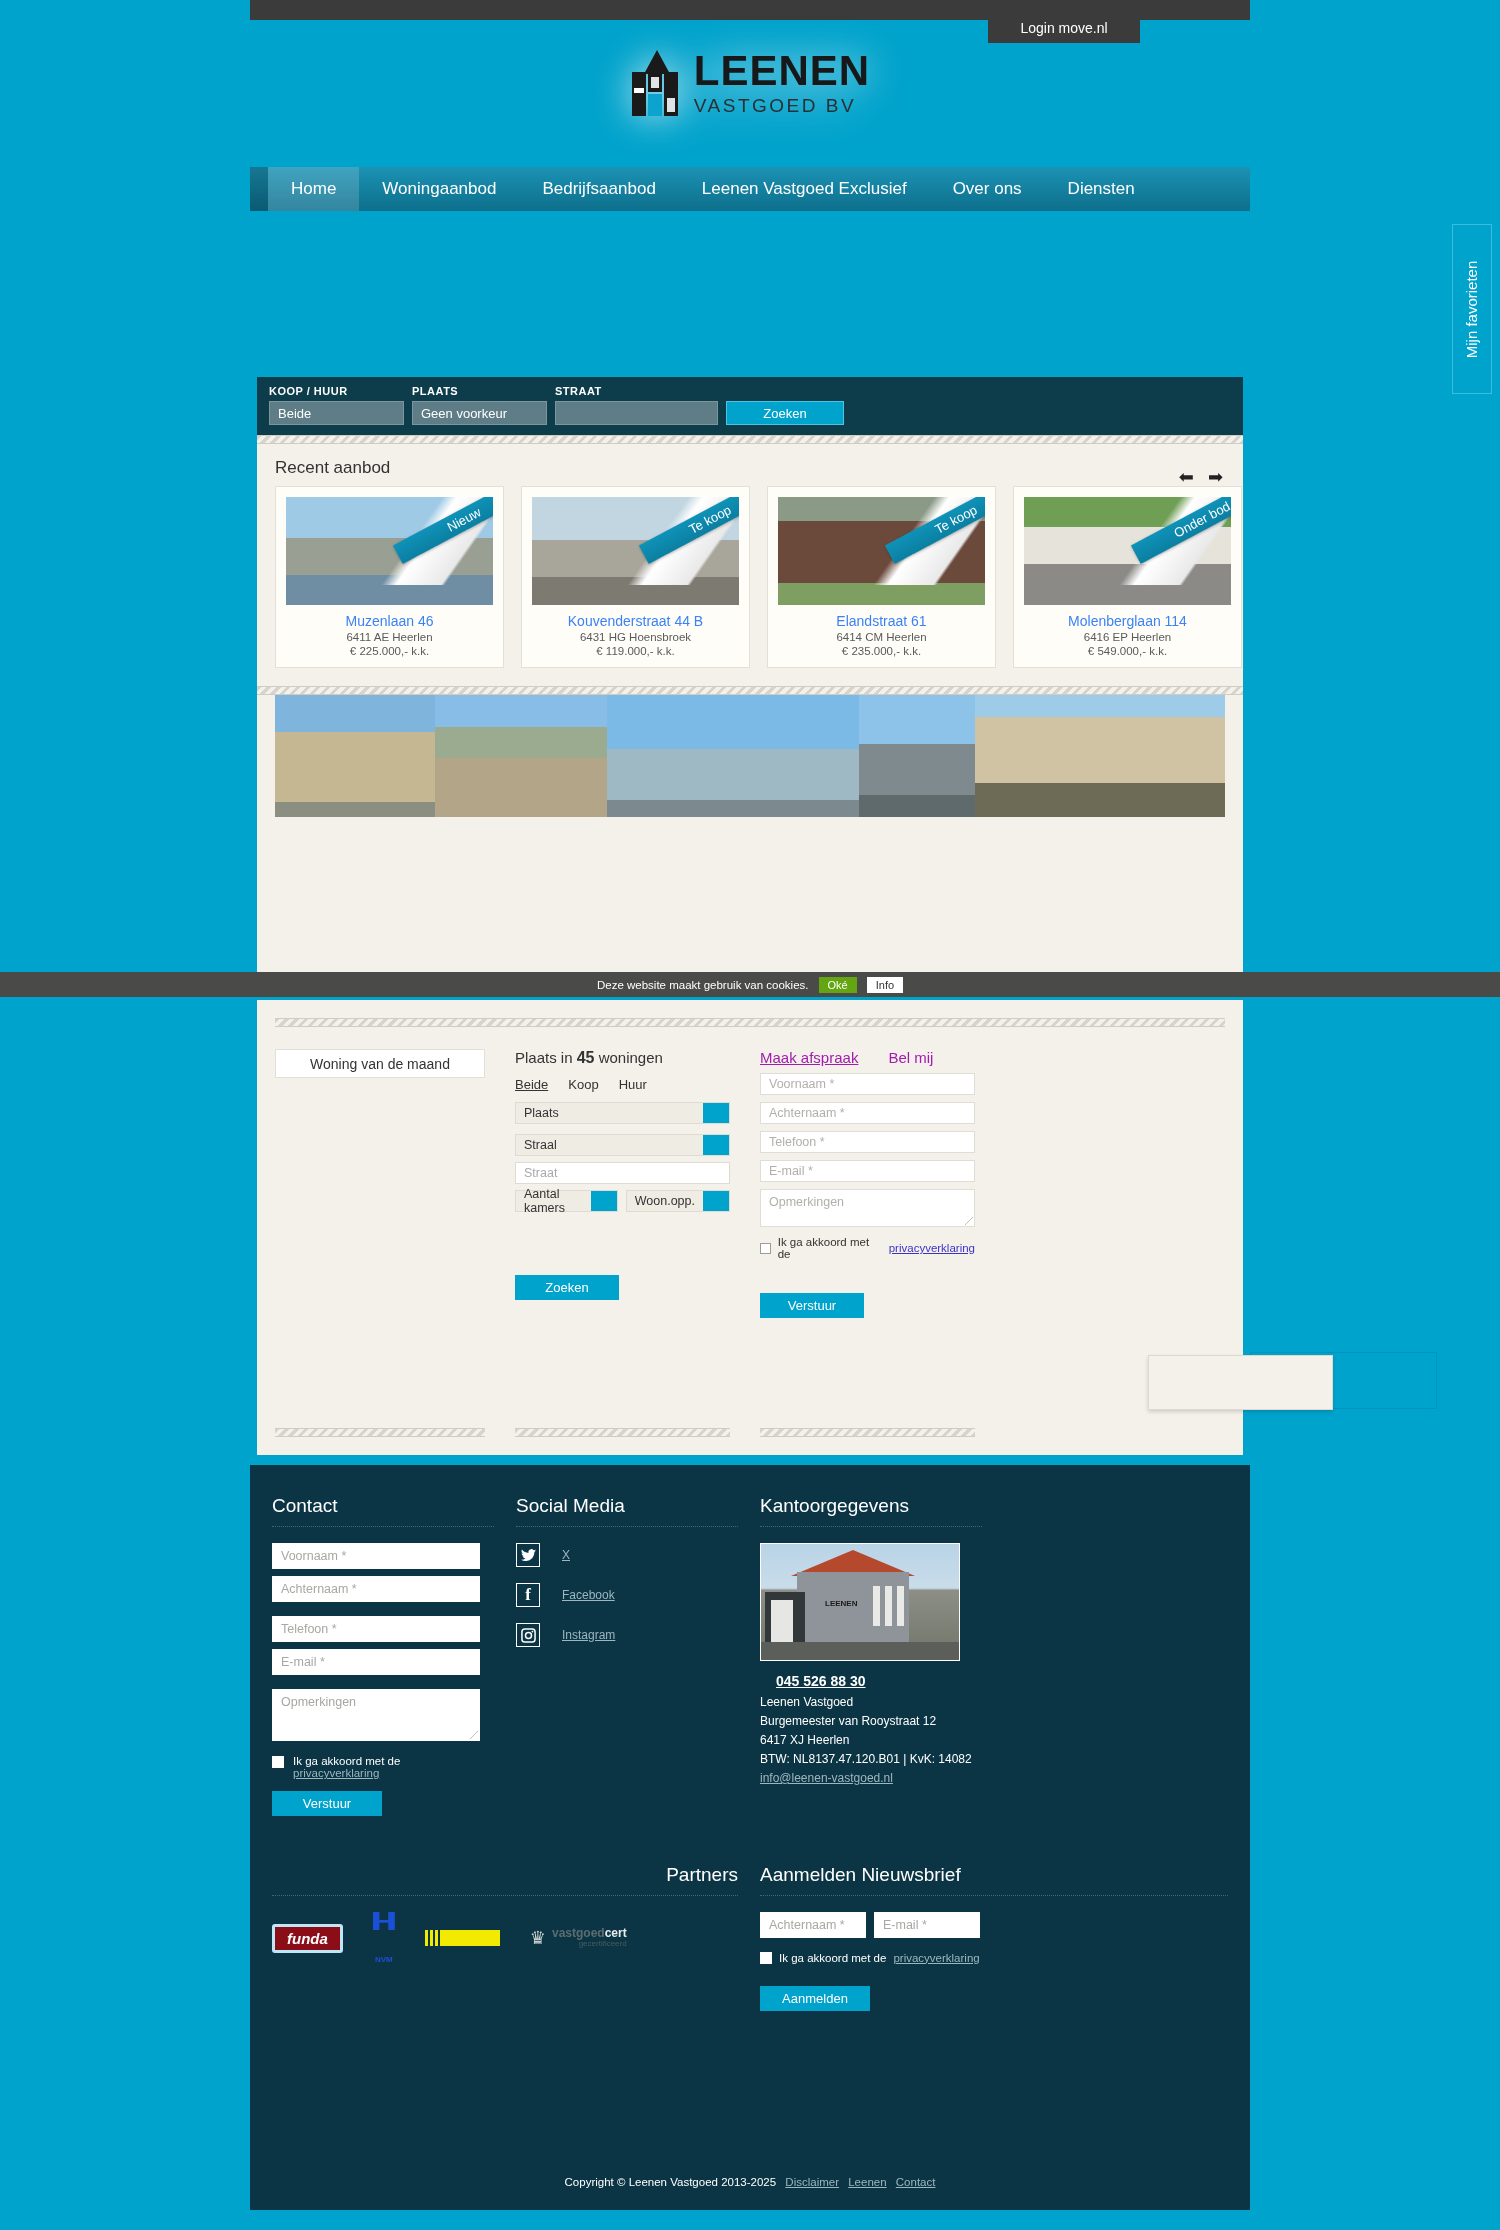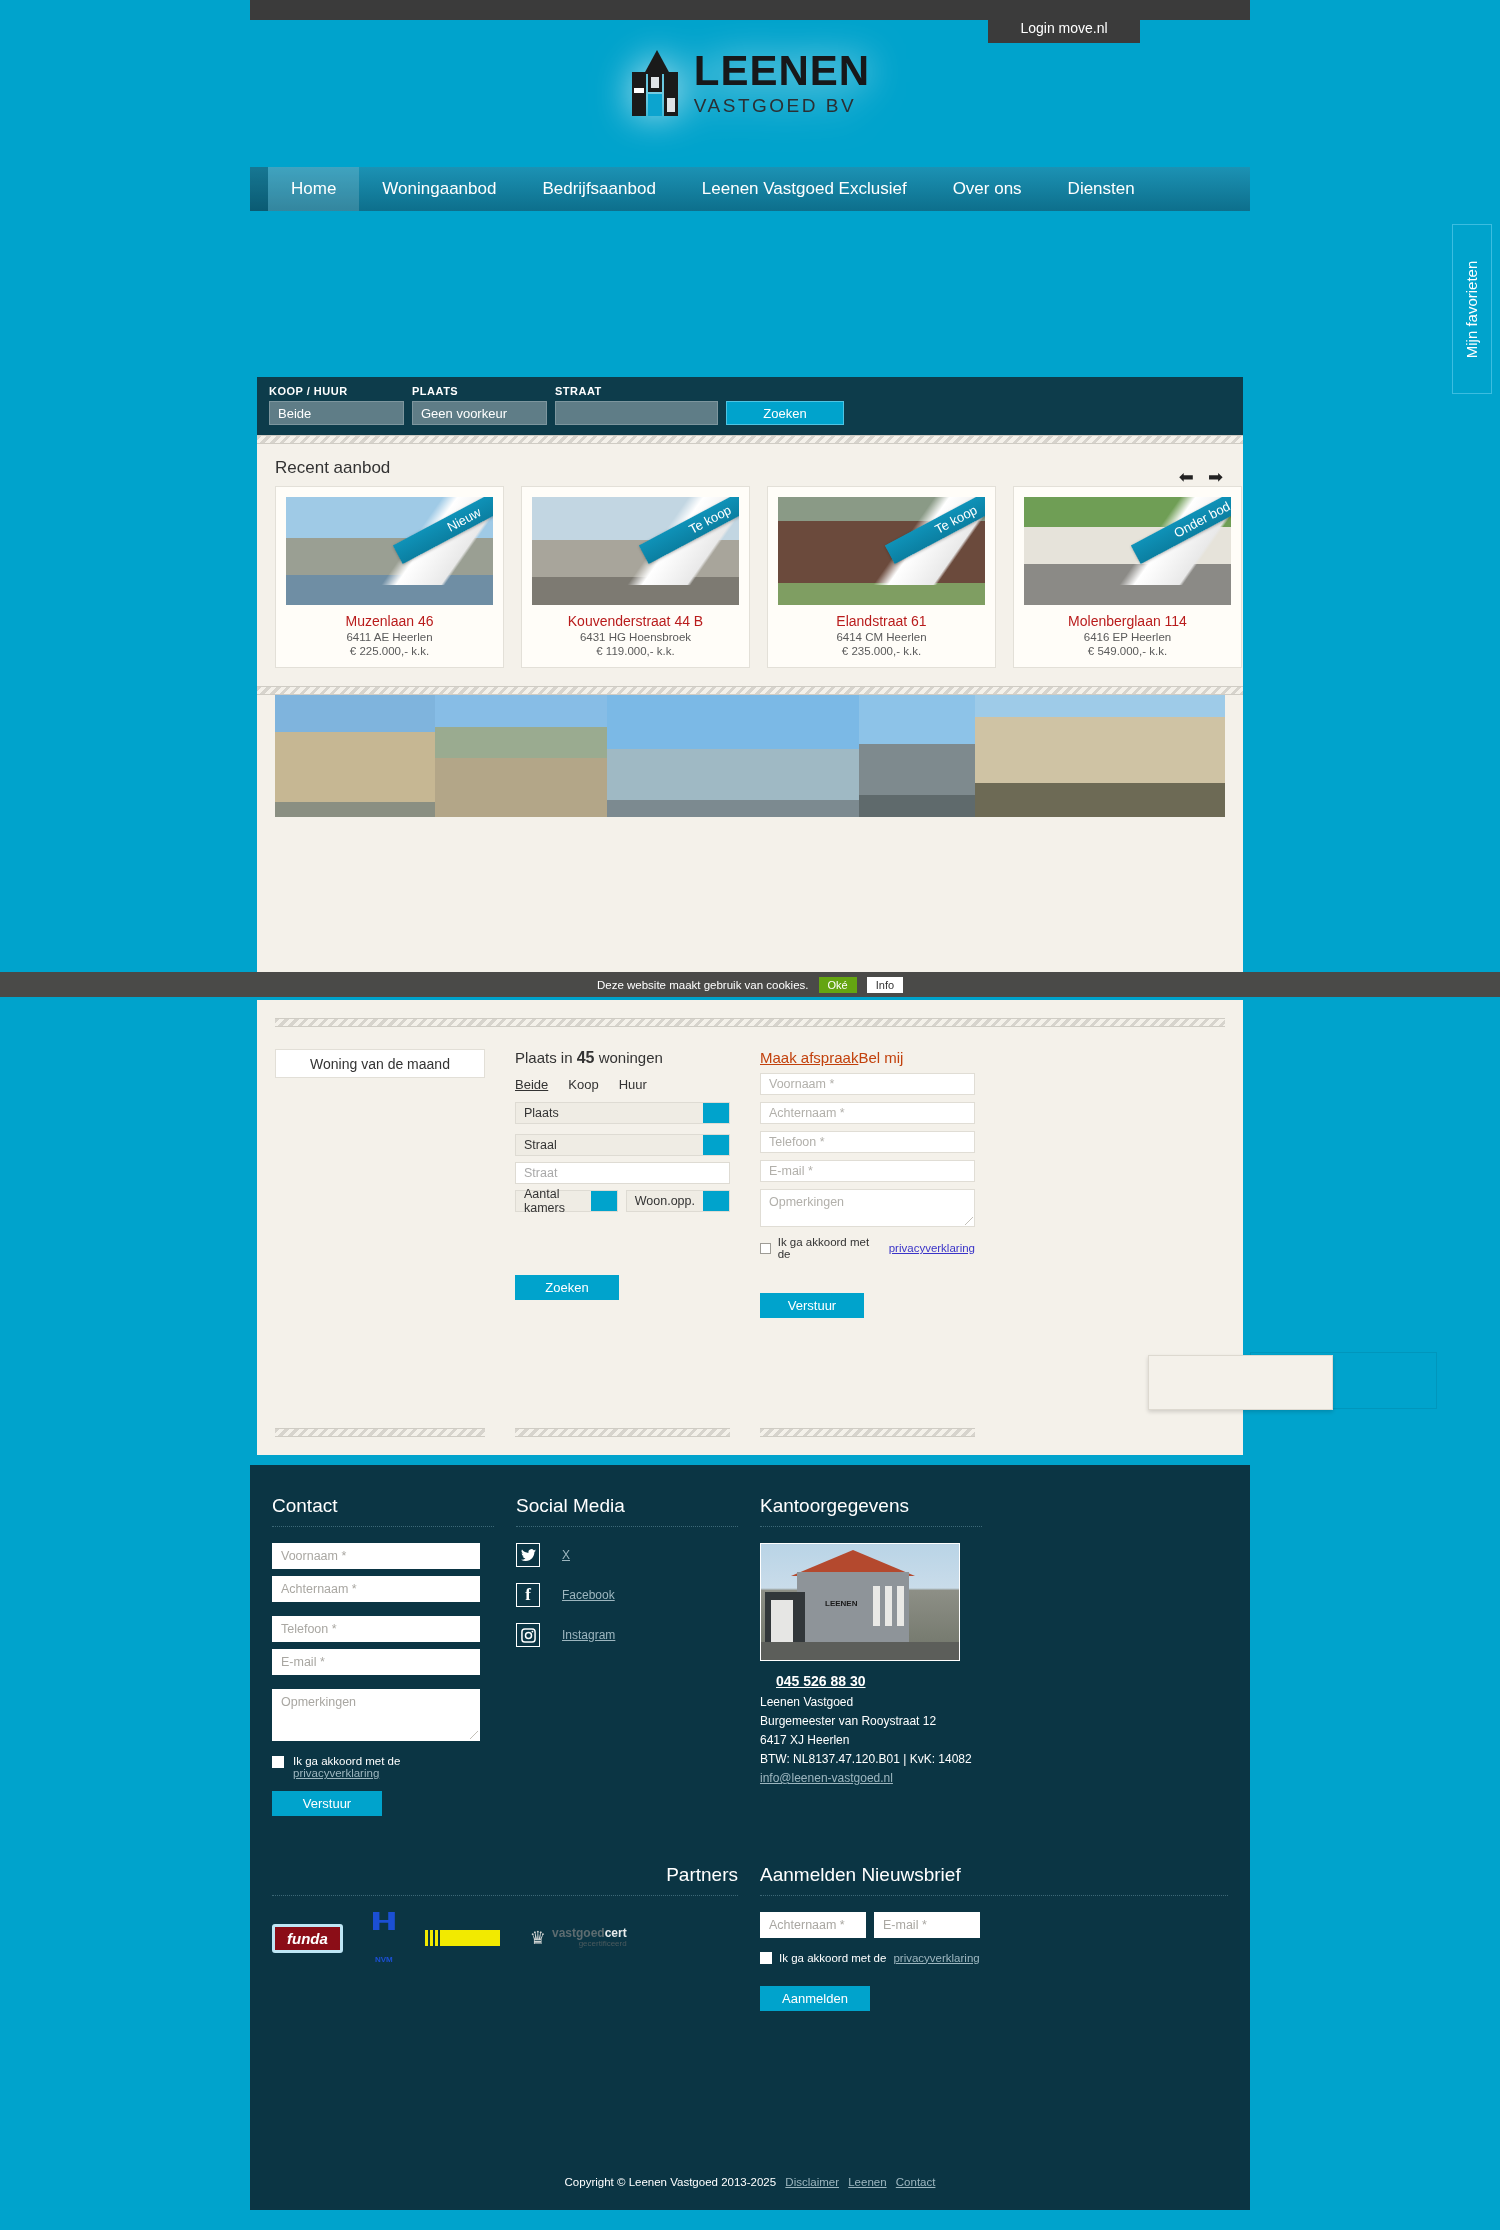--- a/index.html
+++ b/index.html
@@ -141,21 +141,21 @@
     color: #fff; font-size: 13px; text-align: center; padding: 3px 0;
     box-shadow: 0 1px 3px rgba(0,0,0,.3);
   }
   .ribbon-fold {
     position: absolute; right: -4px; top: -2px; width: 124px; height: 90px;
     background: linear-gradient(125deg, rgba(255,255,255,0) 38%, #ffffff 46%, #e9e9e9 70%, rgba(255,255,255,0) 72%);
     transform: rotate(0deg);
     pointer-events: none;
   }
   .card-name {
-    text-align: center; font-size: 14px; color: #b91c1c; margin-top: 8px;
+    text-align: center; font-size: 14px; color: #3b82f6; margin-top: 8px;
   }
   .card-zip, .card-price {
     text-align: center; font-size: 11.5px; color: #5a5a5a; margin-top: 2px;
   }
 
   
   .strip { display: flex; padding: 0 18px; }
   .strip-img { height: 122px; }
 
   
@@ -207,21 +207,21 @@
     font-size: 12.5px; color: #a9a9a9; padding: 0 8px; display: flex; align-items: center;
   }
   .two-col { display: flex; gap: 8px; margin-top: 6px; }
   .two-col .sel-row { margin-top: 0; flex: 1; }
 
   .btn-primary {
     background: #00a3cc; color: #fff; border: none; font-size: 13px;
     height: 25px; width: 104px; cursor: pointer; font-family: "Liberation Sans", sans-serif;
   }
 
-  .form-tabs { display: flex; font-size: 15px; color: #c2410c; }
+  .form-tabs { display: flex; gap: 30px; font-size: 15px; color: #a21caf; }
   .form-tabs .t { cursor: pointer; }
   .form-tabs .t.active { text-decoration: underline; }
   .f-inp {
     margin-top: 7px; height: 22px; width: 100%; border: 1px solid #e0ddd5;
     background: #fff; font-size: 12.5px; color: #b2b0ab; padding: 0 8px;
     display: flex; align-items: center;
   }
   .f-area {
     margin-top: 7px; height: 38px; width: 100%; border: 1px solid #e0ddd5;
     background: #fff; font-size: 12.5px; color: #b2b0ab; padding: 5px 8px;

